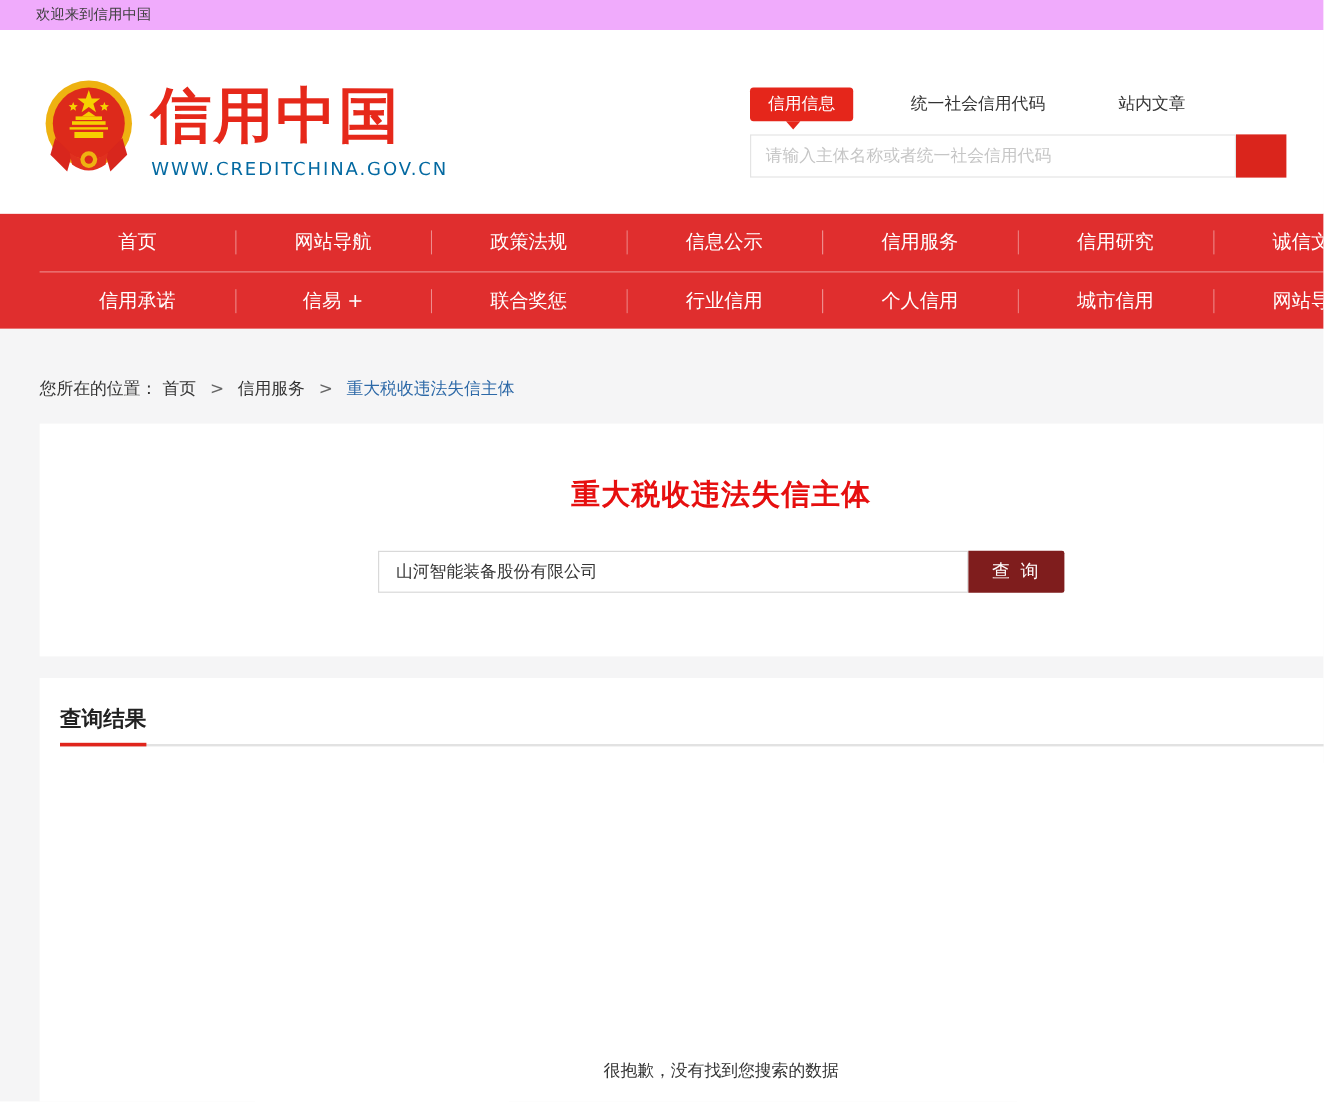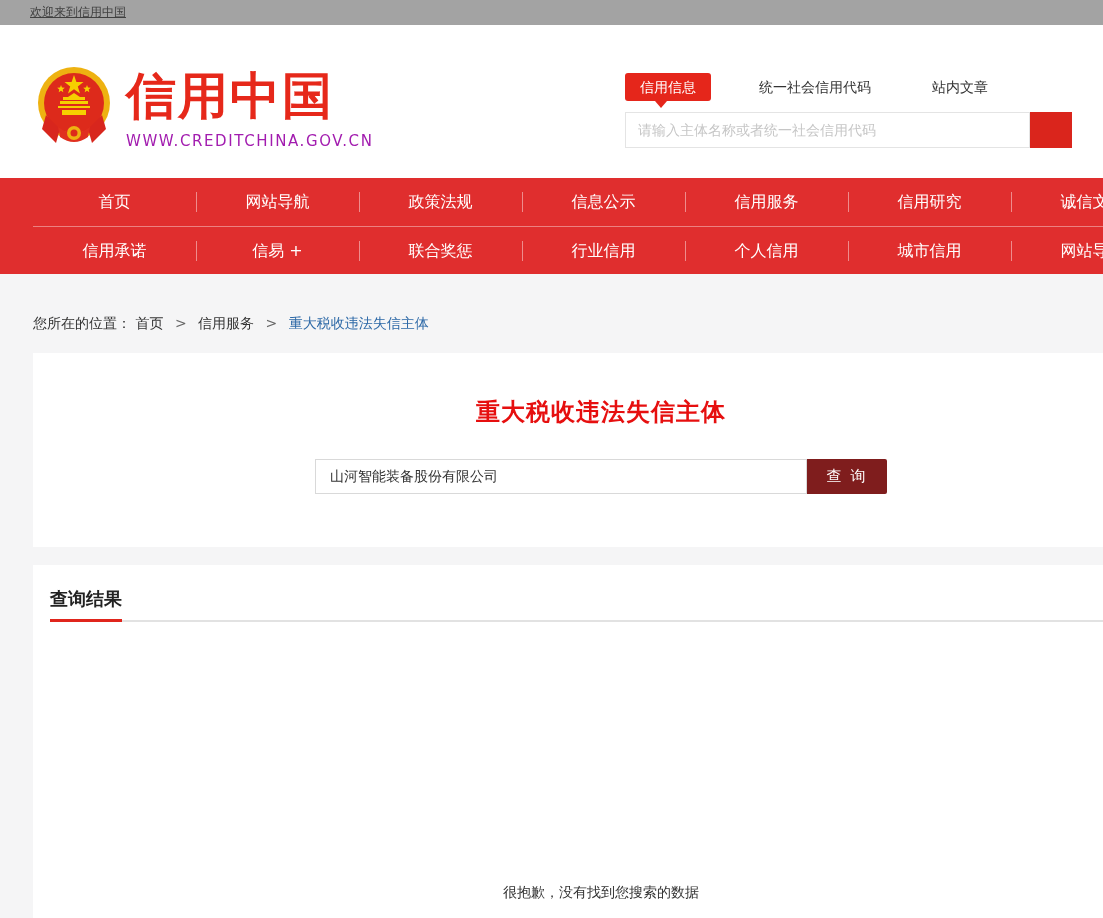--- a/index.html
+++ b/index.html
@@ -4,36 +4,35 @@
 <style>
   * { box-sizing: border-box; margin: 0; padding: 0; }
   html, body {
     width: 1103px; height: 918px; overflow: hidden;
     font-family: "DejaVu Sans", "Liberation Sans", sans-serif;
     background: #ffffff; color: #333;
   }
 
   
   .topbar {
-    height: 25px; background: #a3a3a3;
+    height: 25px; background: #f0abfc;
     font-size: 12px; color: #404040; line-height: 25px;
     padding-left: 30px;
-    text-decoration: underline;
   }
 
   
   .header { position: relative; height: 153px; background: #fff; }
   .logo { position: absolute; left: 36px; top: 38px; width: 76px; height: 88px; }
   .brand { position: absolute; left: 126px; top: 45px; }
   .brand-title {
     font-size: 50px; font-weight: bold; color: #e6281a;
     line-height: 1.05; letter-spacing: 2px;
   }
   .brand-url {
-    margin-top: 9px; font-size: 15px; color: #a21caf; letter-spacing: 1.6px;
+    margin-top: 9px; font-size: 15px; color: #0369a1; letter-spacing: 1.6px;
   }
 
   .search-module { position: absolute; left: 625px; top: 48px; width: 520px; }
   .search-tabs { display: flex; align-items: center; height: 28px; }
   .tab { font-size: 14px; color: #333; line-height: 28px; cursor: pointer; white-space: nowrap; }
   .tab.active {
     background: #e5261b; color: #fff; border-radius: 3px;
     padding: 0 15px; position: relative;
   }
   .tab.active::after {

